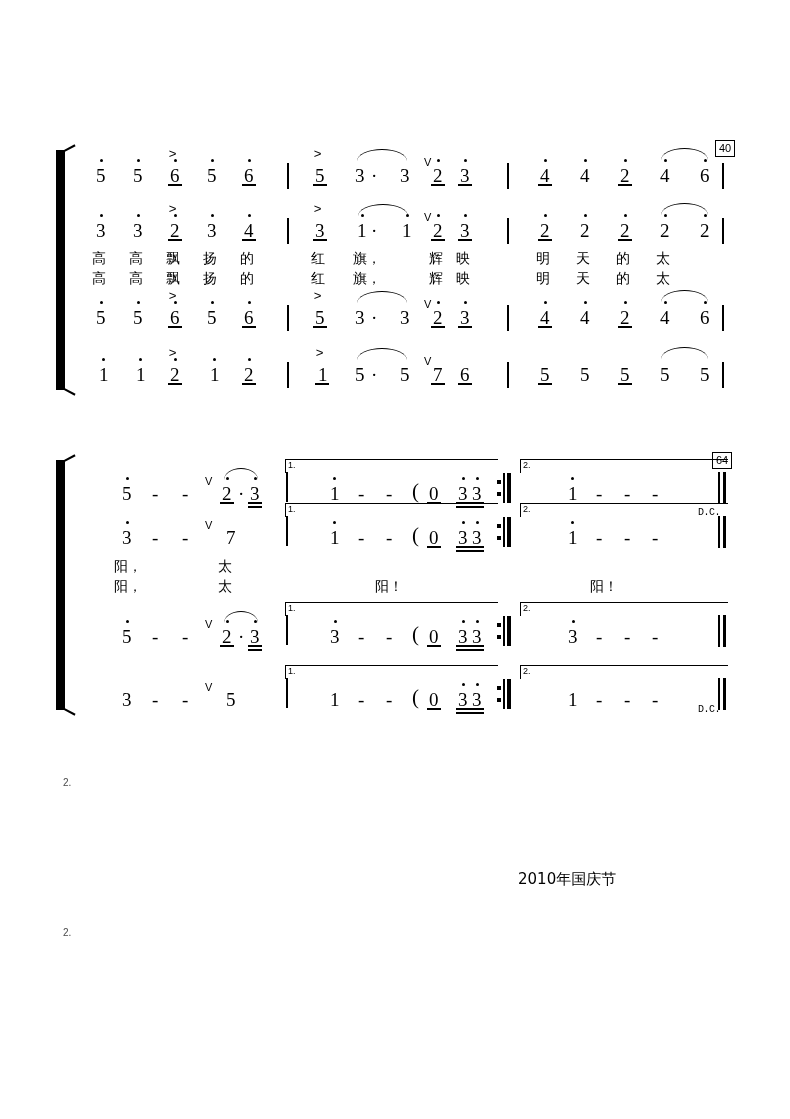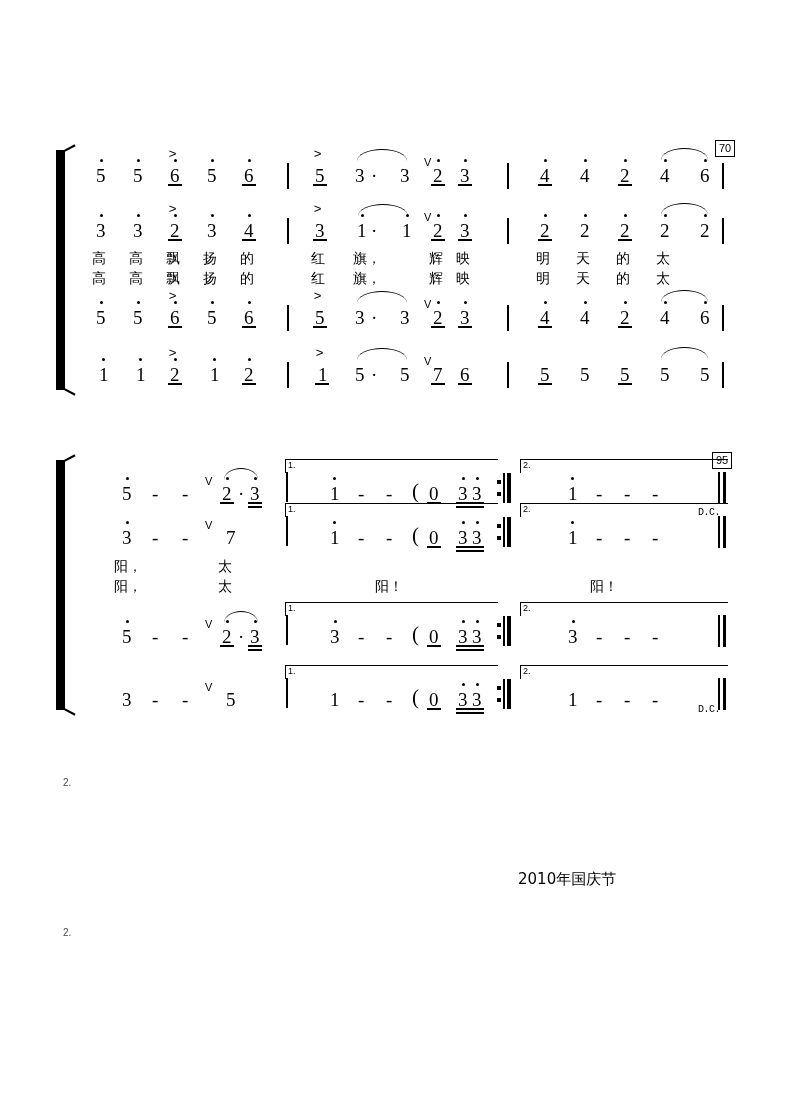--- a/index.html
+++ b/index.html
@@ -184,21 +184,21 @@
 </style>
 </head>
 <body>
 
 <div class="page">
 
   <div class="abs" style="left:0;top:0;width:790px;height:260px;">
 
     <div class="brace" style="left:56px;top:150px;height:240px;"></div>
 
-    <div class="mnum" style="left:715px;top:140px;">70</div>
+    <div class="mnum" style="left:715px;top:140px;">40</div>
     <div class="barline" style="left:722px;top:163px;height:26px;"></div>
 
     <div>
 
       <div class="note" style="left:96px;top:166px;">5</div>
       <div class="abs" style="left:100px;top:159px;width:3px;height:3px;border-radius:50%;background:#000;"></div>
 
       <div class="note" style="left:133px;top:166px;">5</div>
       <div class="abs" style="left:137px;top:159px;width:3px;height:3px;border-radius:50%;background:#000;"></div>
 
@@ -463,21 +463,21 @@
       <div class="slur" style="left:661px;top:347px;width:47px;"></div>
 
       <div class="barline" style="left:722px;top:362px;height:26px;"></div>
     </div>
   </div>
 
   <div class="abs" style="left:0;top:0;width:790px;height:740px;">
 
     <div class="brace" style="left:56px;top:460px;height:250px;"></div>
 
-    <div class="mnum" style="left:712px;top:452px;">95</div>
+    <div class="mnum" style="left:712px;top:452px;">64</div>
 
     <div>
       <div class="note" style="left:122px;top:484px;">5</div>
       <div class="abs" style="left:126px;top:477px;width:3px;height:3px;border-radius:50%;background:#000;"></div>
       <div class="dash" style="left:152px;top:484px;">-</div>
       <div class="dash" style="left:182px;top:484px;">-</div>
       <div class="breath" style="left:205px;top:476px;">V</div>
       <div class="note" style="left:222px;top:484px;">2</div>
       <div class="abs" style="left:226px;top:477px;width:3px;height:3px;border-radius:50%;background:#000;"></div>
       <div class="abs" style="left:220px;top:502px;width:14px;height:1.5px;background:#000;"></div>

